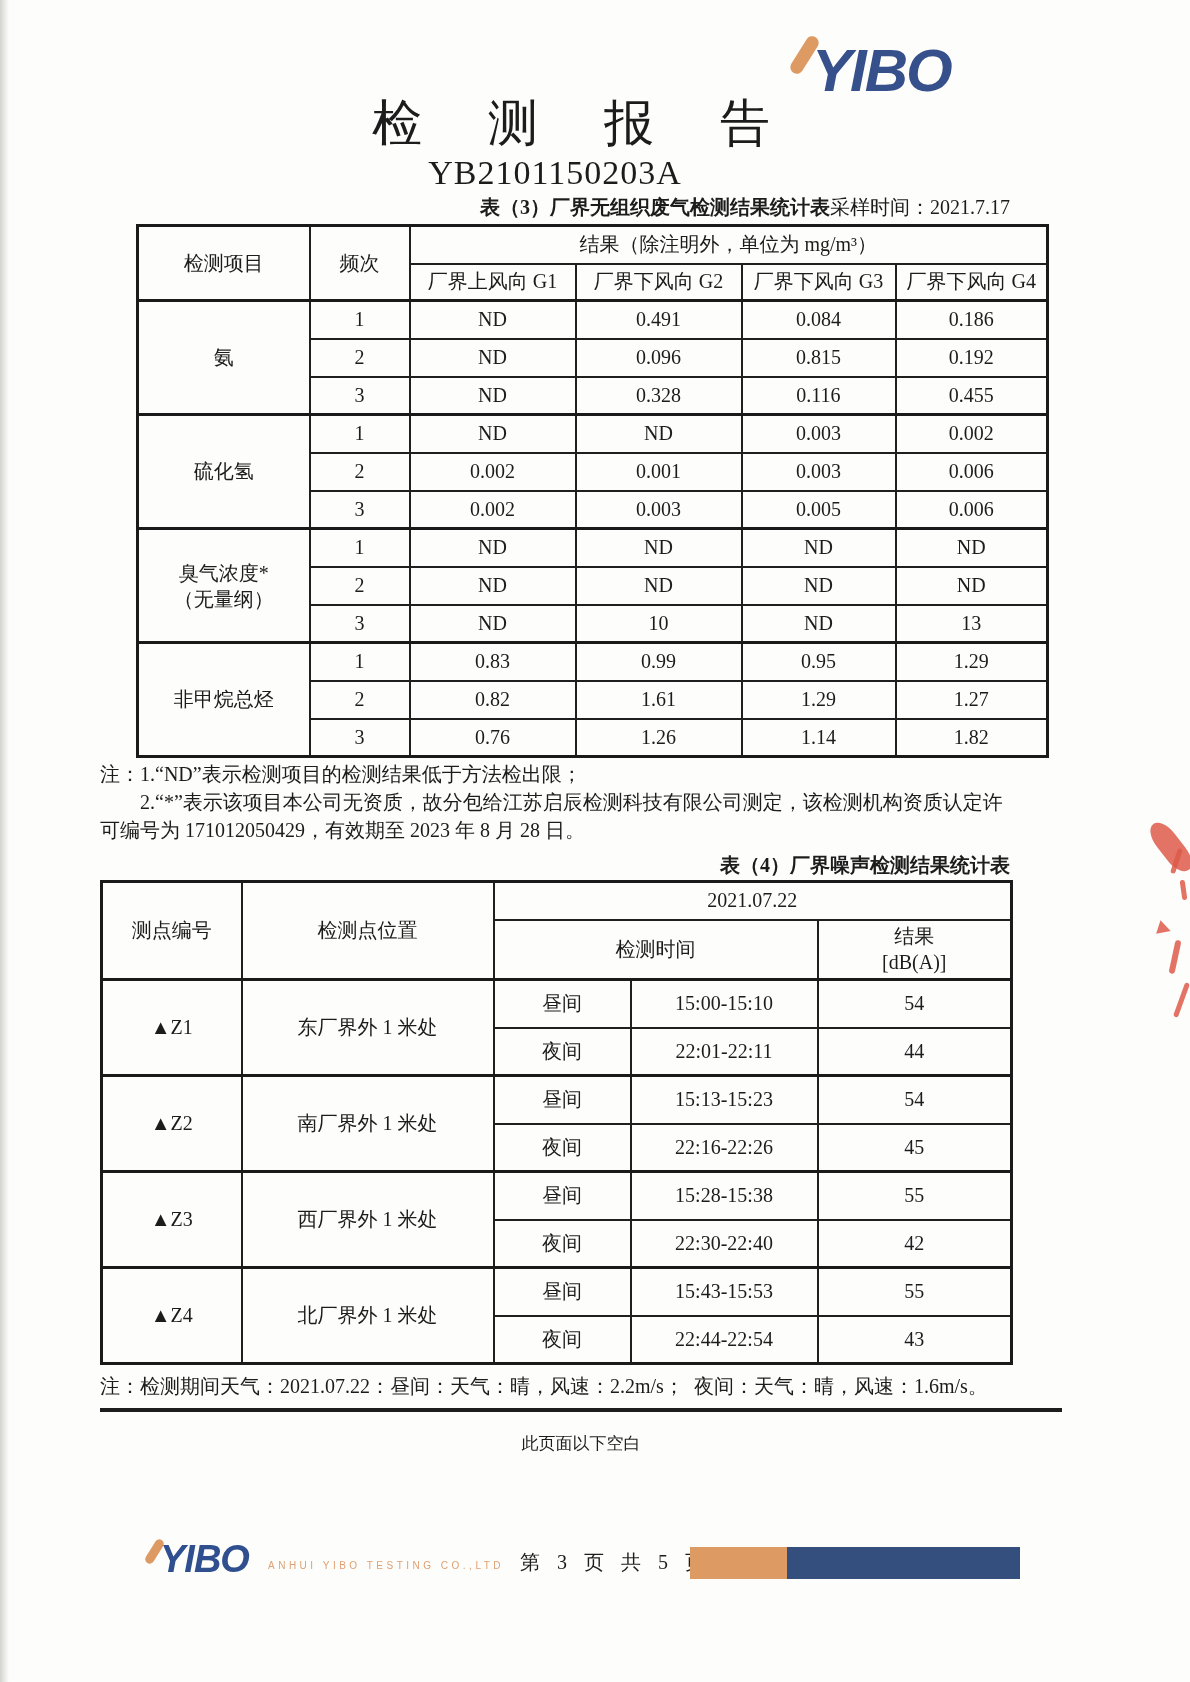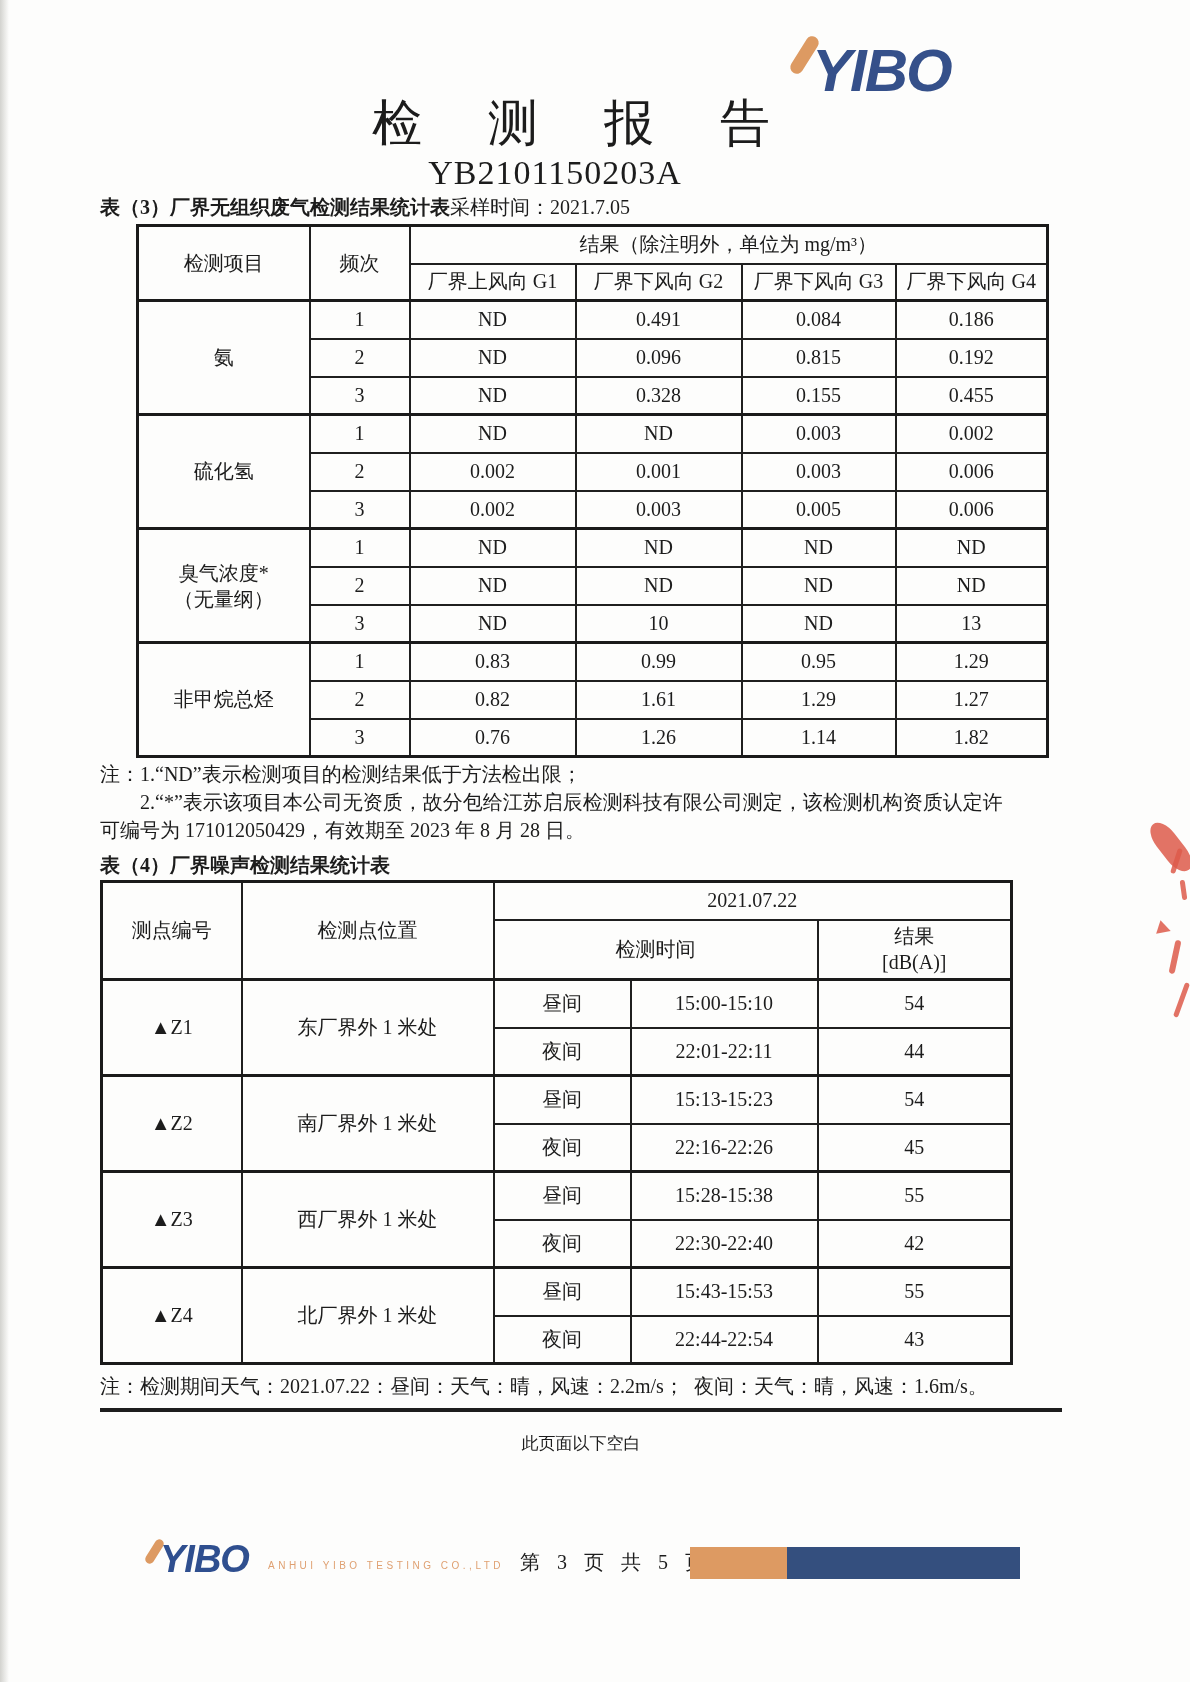--- a/index.html
+++ b/index.html
@@ -32,21 +32,21 @@
     font-size:50px; font-weight:500; letter-spacing:66px; white-space:nowrap;
   }
   #report-no {
     position:absolute; left:0; top:154px; width:1110px; text-align:center;
     font-size:34px; letter-spacing:1px;
   }
 
   
   .caption-row {
     position:absolute; left:100px; width:910px; display:flex;
-    justify-content:flex-start; align-items:flex-end; font-size:20px;
+    justify-content:flex-end; align-items:flex-end; font-size:20px;
   }
   .caption-bold { font-weight:bold; }
   .note-block { position:absolute; left:100px; width:940px; font-size:20px; line-height:28px; }
   .note-indent { padding-left:40px; }
   .pre { white-space:pre-wrap; }
 
   
   table { border-collapse:collapse; table-layout:fixed; width:910px; border:3px solid #1a1a1a; }
   td {
     border:2px solid #1f1f1f; text-align:center; vertical-align:middle;
@@ -104,21 +104,21 @@
 
   <div id="logo-top">
     <span class="logo-slash"></span>
     <span class="logo-text">YIBO</span>
   </div>
   <div id="report-title">检测报告</div>
   <div id="report-no">YB2101150203A</div>
 
   <div class="caption-row" style="top:194px;">
     <span class="caption-bold">表（3）厂界无组织废气检测结果统计表</span>
-    <span>采样时间：2021.7.05</span>
+    <span>采样时间：2021.7.17</span>
   </div>
 
   <div id="table3-wrap">
     <table id="table3">
       <colgroup>
         <col style="width:172px">
           <col style="width:100px">
           <col style="width:166px">
         <col style="width:166px">
           <col style="width:154px">
@@ -149,21 +149,21 @@
         <td>2</td>
         <td>ND</td>
         <td>0.096</td>
         <td>0.815</td>
         <td>0.192</td>
       </tr>
       <tr class="body">
         <td>3</td>
         <td>ND</td>
         <td>0.328</td>
-        <td>0.155</td>
+        <td>0.116</td>
         <td>0.455</td>
       </tr>
 
       <tr class="body gtop">
         <td rowspan="3">硫化氢</td>
         <td>1</td>
         <td>ND</td>
         <td>ND</td>
         <td>0.003</td>
         <td>0.002</td>

